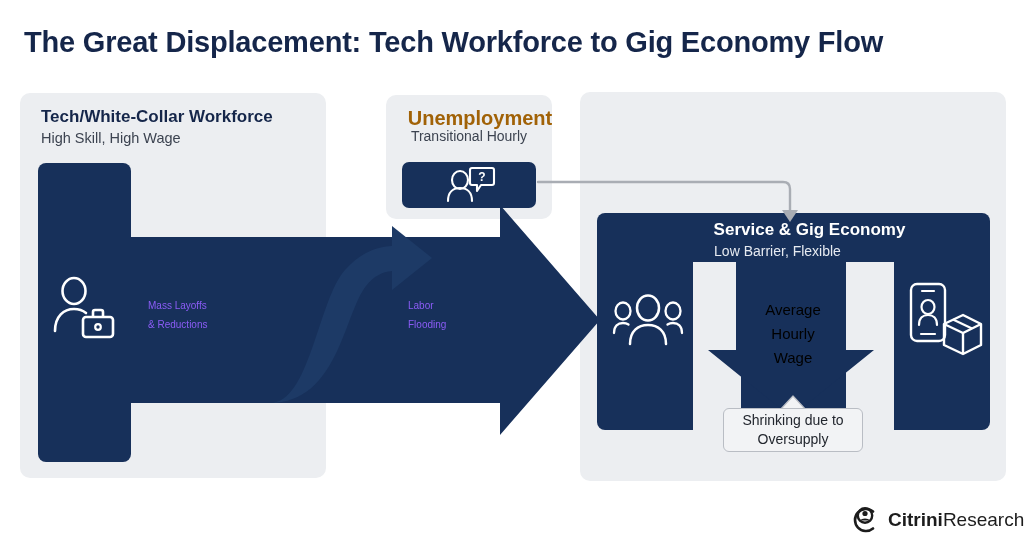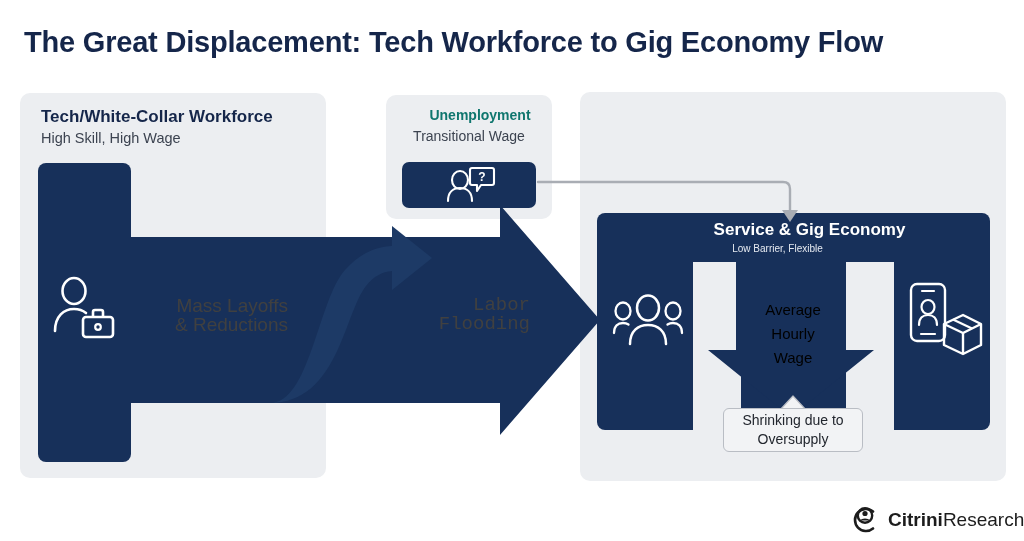--- a/index.html
+++ b/index.html
@@ -56,52 +56,52 @@
   #cutout-right { left: 846px; top: 262px; width: 48px; height: 169px; }
 
   #gig-heading {
     left: 613px; top: 220px; width: 393px;
     text-align: center; color: #ffffff;
     font-size: 17px; font-weight: bold;
   }
   #gig-subheading {
     left: 597px; top: 243px; width: 361px;
     text-align: center; color: #e6eaf1;
-    font-size: 10px;
+    font-size: 14px;
   }
 
   #workforce-heading {
     left: 41px; top: 107px;
     font-size: 17px; font-weight: bold; color: #15264a;
     white-space: nowrap;
   }
   #workforce-subheading {
     left: 41px; top: 130px;
     font-size: 14.5px; color: #3c4350;
     white-space: nowrap;
   }
   #unemployment-heading {
     left: 386px; top: 107px; width: 188px;
-    text-align: center; font-size: 14px; font-weight: bold; color: #0f766e;
+    text-align: center; font-size: 20px; font-weight: bold; color: #a16207;
   }
   #unemployment-subheading {
     left: 386px; top: 128px; width: 166px;
     text-align: center; font-size: 14px; color: #3c4350;
   }
 
   
   .flow-label {
-    color: #404040;
-    font-size: 19px;
+    color: #8b5cf6;
+    font-size: 10px;
     line-height: 19px;
-    text-align: right;
+    text-align: left;
     white-space: pre-line;
   }
   #label-layoffs { left: 148px; top: 296px; width: 140px; }
-  #label-flooding { left: 408px; top: 296px; width: 122px; font-family: Liberation Mono, monospace; }
+  #label-flooding { left: 408px; top: 296px; width: 122px; }
   #label-wage {
     left: 736px; top: 298px; width: 114px;
     color: #000000; font-size: 15px; line-height: 24px;
     text-align: center; white-space: pre-line;
   }
 
   
   #callout {
     left: 723px; top: 408px; width: 140px; height: 44px;
     background: #f2f3f5;
@@ -159,21 +159,21 @@
 
   <svg class="abs" style="left:530px;top:170px;" width="290" height="70">
     <path d="M 8 12 L 253 12 Q 260 12 260 19 L 260 45" fill="none" stroke="#a9adb4" stroke-width="2.4" stroke-linecap="round"></path>
     <path d="M 252 40 L 260 52 L 268 40 Z" fill="#a9adb4"></path>
   </svg>
 
   <div class="abs" id="workforce-heading">Tech/White-Collar Workforce</div>
   <div class="abs" id="workforce-subheading">High Skill, High Wage</div>
 
   <div class="abs" id="unemployment-heading">Unemployment</div>
-  <div class="abs" id="unemployment-subheading">Transitional Wage</div>
+  <div class="abs" id="unemployment-subheading">Transitional Hourly</div>
 
   <div class="abs" id="gig-heading">Service &amp; Gig Economy</div>
   <div class="abs" id="gig-subheading">Low Barrier, Flexible</div>
 
   <div class="abs flow-label" id="label-layoffs">Mass Layoffs
 &amp; Reductions</div>
   <div class="abs flow-label" id="label-flooding">Labor
 Flooding</div>
   <div class="abs" id="label-wage">Average
 Hourly

